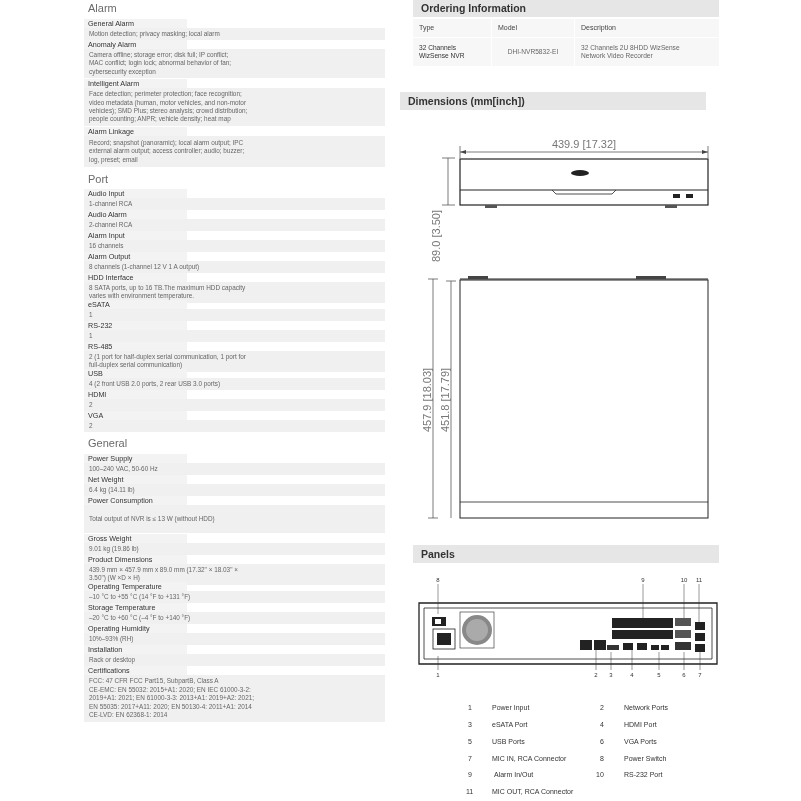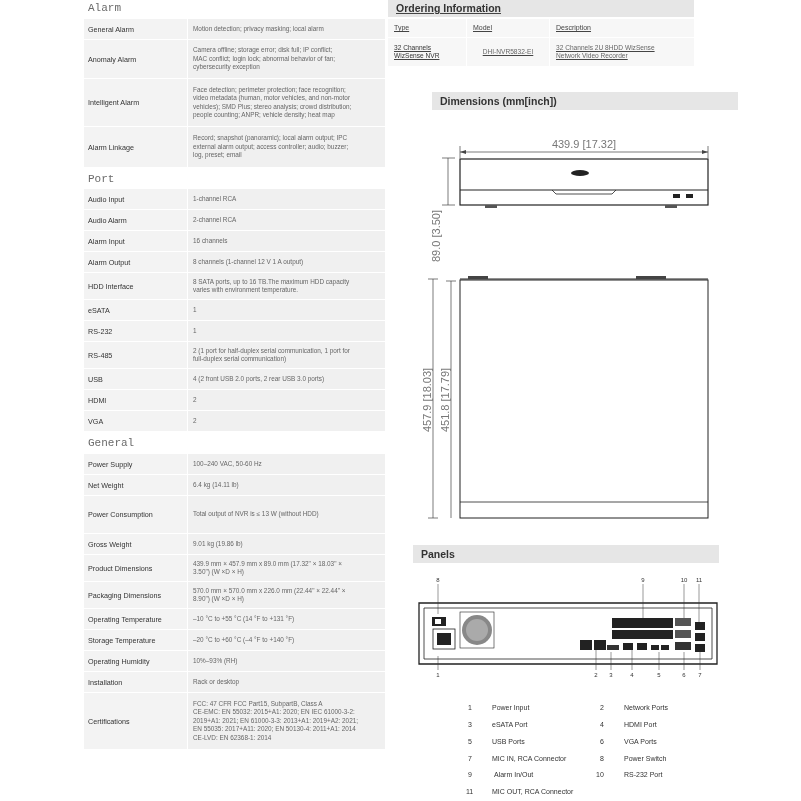--- a/index.html
+++ b/index.html
@@ -1,23 +1,23 @@
 <!DOCTYPE html>
 <html><head>
 <meta charset="utf-8">
 <style>
   html, body { margin:0; padding:0; background:#ffffff; }
   body { width:801px; height:801px; position:relative; overflow:hidden; font-family:"Liberation Sans", sans-serif; color:#444; }
   .col-left { position:absolute; left:84px; top:0; width:301px; }
-  .section-title { font-size:11px; color:#6a6a6a; height:19px; line-height:17px; padding-left:4px;font-family:Liberation Mono, monospace; }
-  .spec-row { display:flex; margin-bottom:1px; }
+  .section-title { font-size:11px; color:#6a6a6a; height:19px; line-height:17px; padding-left:4px; }
+  .spec-row { display:flex; margin-bottom:1px;flex-direction:column; }
   .spec-label { width:103px; flex:none; background:#f3f3f3; font-size:7.2px; color:#333; display:flex; align-items:center; padding-left:4px; box-sizing:border-box; margin-right:1px; }
   .spec-value { flex:1; background:#f0f0f0; font-size:6.4px; color:#666; display:flex; align-items:center; padding:2px 4px 2px 5px; box-sizing:border-box; line-height:8.4px; white-space:pre-line; }
 
-  .col-right { position:absolute; left:388px; top:0; width:306px;text-decoration:underline; }
+  .col-right { position:absolute; left:413px; top:0; width:306px; }
   .hdr-bar { background:#e6e6e6; height:17px; font-size:10.5px; font-weight:bold; color:#333; line-height:17px; padding-left:8px; }
   .order-table { display:grid; grid-template-columns:78px 82px 1fr; column-gap:1px; margin-top:2px; }
   .order-table .th { font-size:7px; color:#444; background:#f7f7f7; padding:2px 6px; height:14px; line-height:14px; }
   .order-table .td { font-size:6.6px; color:#666; background:#f7f7f7; padding:2px 6px; height:24px; display:flex; align-items:center; line-height:8.2px; margin-top:1px; }
   .order-table .td.type { color:#333; }
 
   .legend { position:absolute; left:464px; top:700px; width:240px; }
   .legend-item { position:absolute; font-size:7px; color:#333; display:flex; }
   .legend-num { width:24px; flex:none; }
   svg text { font-family:"Liberation Sans", sans-serif; }
@@ -113,25 +113,20 @@
       <div class="spec-value">Total output of NVR is ≤ 13 W (without HDD)</div>
     </div>
   <div class="spec-row" style="height:20px">
       <div class="spec-label">Gross Weight</div>
       <div class="spec-value">9.01 kg (19.86 lb)</div>
     </div>
   <div class="spec-row" style="height:26px">
       <div class="spec-label">Product Dimensions</div>
       <div class="spec-value">439.9 mm × 457.9 mm x 89.0 mm (17.32" × 18.03" ×
 3.50") (W ×D × H)</div>
-    </div>
-  <div class="spec-row" style="height:26px">
-      <div class="spec-label">Packaging Dimensions</div>
-      <div class="spec-value">570.0 mm × 570.0 mm x 226.0 mm (22.44" × 22.44" ×
-8.90") (W ×D × H)</div>
     </div>
   <div class="spec-row" style="height:20px">
       <div class="spec-label">Operating Temperature</div>
       <div class="spec-value">–10 °C to +55 °C (14 °F to +131 °F)</div>
     </div>
   <div class="spec-row" style="height:20px">
       <div class="spec-label">Storage Temperature</div>
       <div class="spec-value">–20 °C to +60 °C (–4 °F to +140 °F)</div>
     </div>
   <div class="spec-row" style="height:20px">
@@ -159,21 +154,21 @@
     <div class="th">Model</div>
     <div class="th">Description</div>
     <div class="td type" style="white-space:pre-line">32 Channels
 WizSense NVR</div>
     <div class="td" style="justify-content:center">DHI-NVR5832-EI</div>
     <div class="td" style="white-space:pre-line">32 Channels 2U 8HDD WizSense
 Network Video Recorder</div>
   </div>
 </div>
 
-<div class="hdr-bar" style="position:absolute;left:432px;top:92px;width:298px;height:18px;line-height:18px">Dimensions (mm[inch])</div>
+<div class="hdr-bar" style="position:absolute;left:400px;top:92px;width:298px;height:18px;line-height:18px">Dimensions (mm[inch])</div>
 
 <svg style="position:absolute;left:410px;top:120px" width="315" height="410" viewBox="410 120 315 410">
 
   <line x1="460" y1="152" x2="708" y2="152" stroke="#444" stroke-width="0.7"></line>
   <line x1="460" y1="146" x2="460" y2="158" stroke="#444" stroke-width="0.7"></line>
   <line x1="708" y1="146" x2="708" y2="158" stroke="#444" stroke-width="0.7"></line>
   <polygon points="460,152 466,150 466,154" fill="#444"></polygon>
   <polygon points="708,152 702,150 702,154" fill="#444"></polygon>
   <text x="584" y="148" font-size="11" fill="#777" text-anchor="middle">439.9  [17.32]</text>
 

